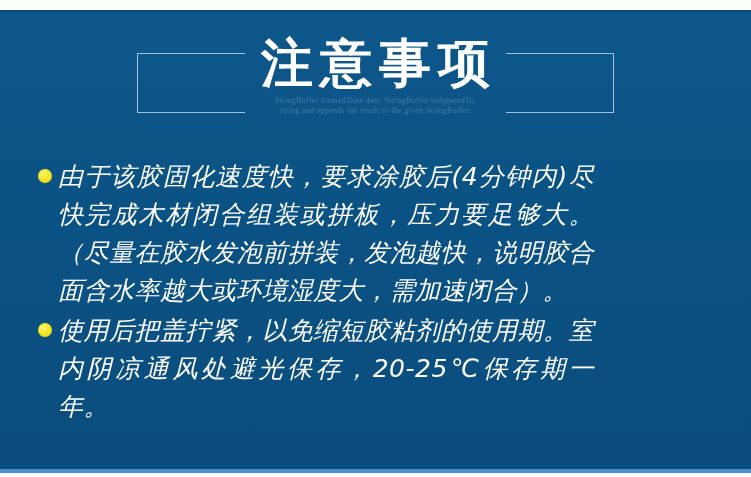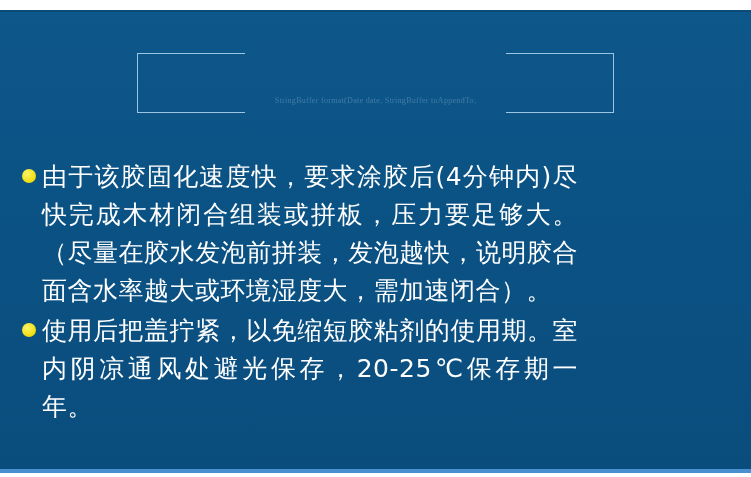--- a/index.html
+++ b/index.html
@@ -122,23 +122,24 @@
     font-family: "Liberation Serif", "DejaVu Serif", serif;
   }
   .subtitle .sub-line {
     display: block;
     white-space: nowrap;
   }
 
   
   .body {
     position: absolute;
-    left: 0;
+    left: 16px;
     top: 148px;
     width: 604px;
+    font-style: italic;
   }
 
   .bullet-row {
     position: relative;
     padding-left: 42px;
     padding-right: 26px;
     margin-bottom: 2px;
   }
 
   .bullet-dot {
@@ -169,23 +170,25 @@
 
   <div class="top-strip"></div>
 
   <div class="panel">
     <div class="panel-topline"></div>
 
     <div class="header">
       <div class="deco-frame deco-left"></div>
       <div class="deco-frame deco-right"></div>
 
+      <div class="title">注意事项</div>
 
       <div class="subtitle">
         <span class="sub-line">StringBuffer format(Date date, StringBuffer toAppendTo,</span>
+        <span class="sub-line">string and appends the result to the given StringBuffer.</span>
       </div>
     </div>
 
     <div class="body">
 
       <div class="bullet-row">
         <span class="bullet-dot"></span>
         <div class="bullet-text">由于该胶固化速度快，要求涂胶后(4分钟内)尽快完成木材闭合组装或拼板，压力要足够大。（尽量在胶水发泡前拼装，发泡越快，说明胶合面含水率越大或环境湿度大，需加速闭合）。</div>
       </div>
 

